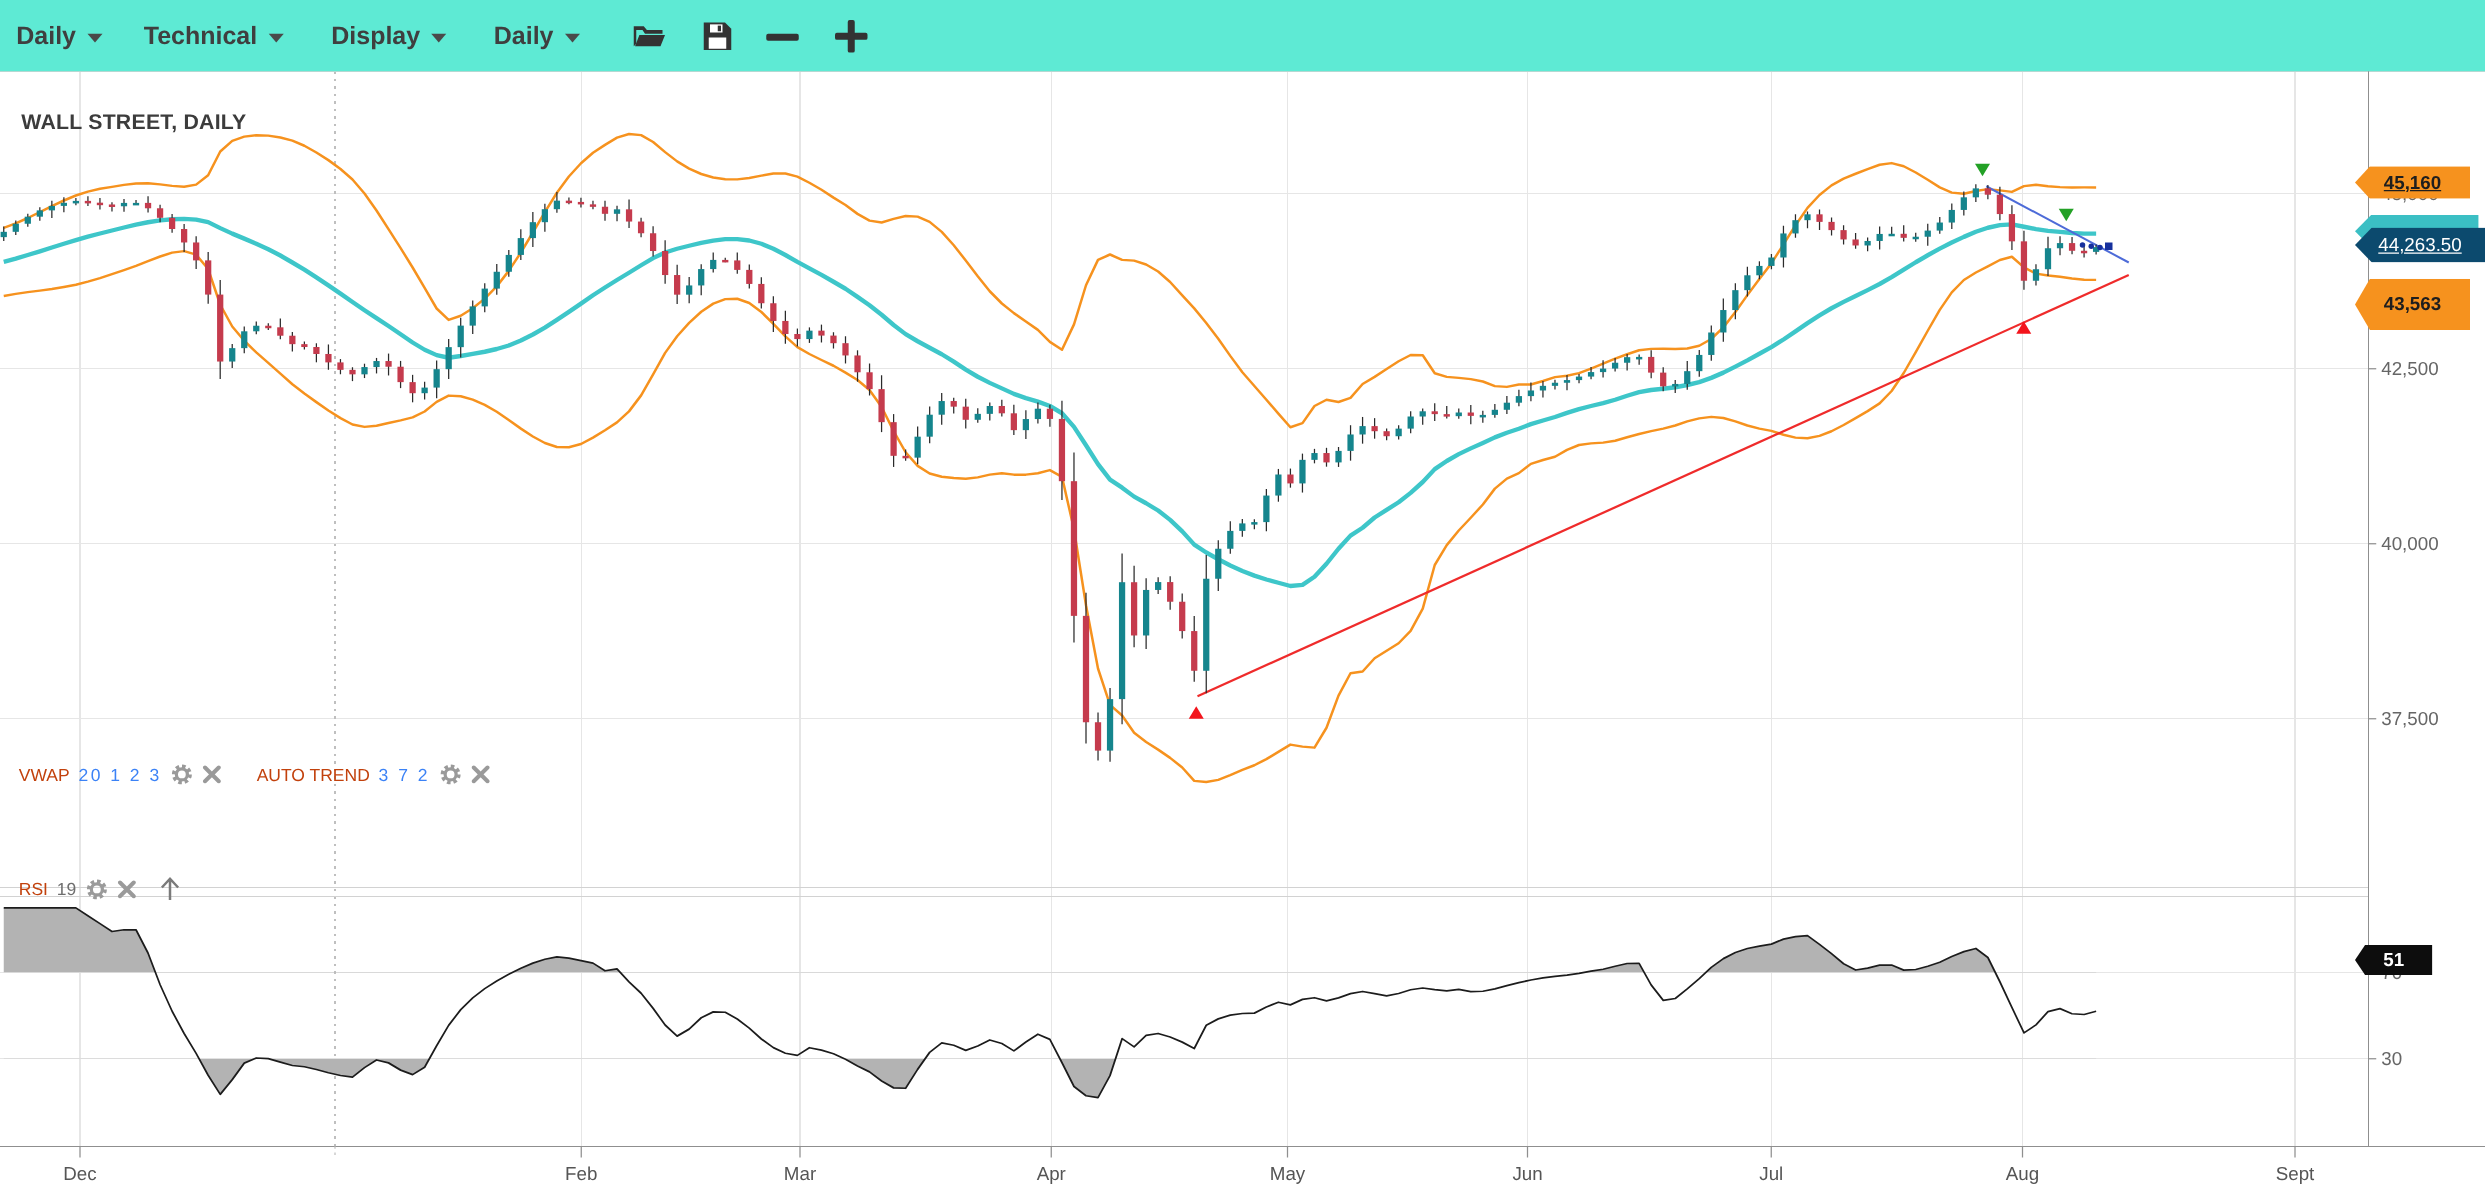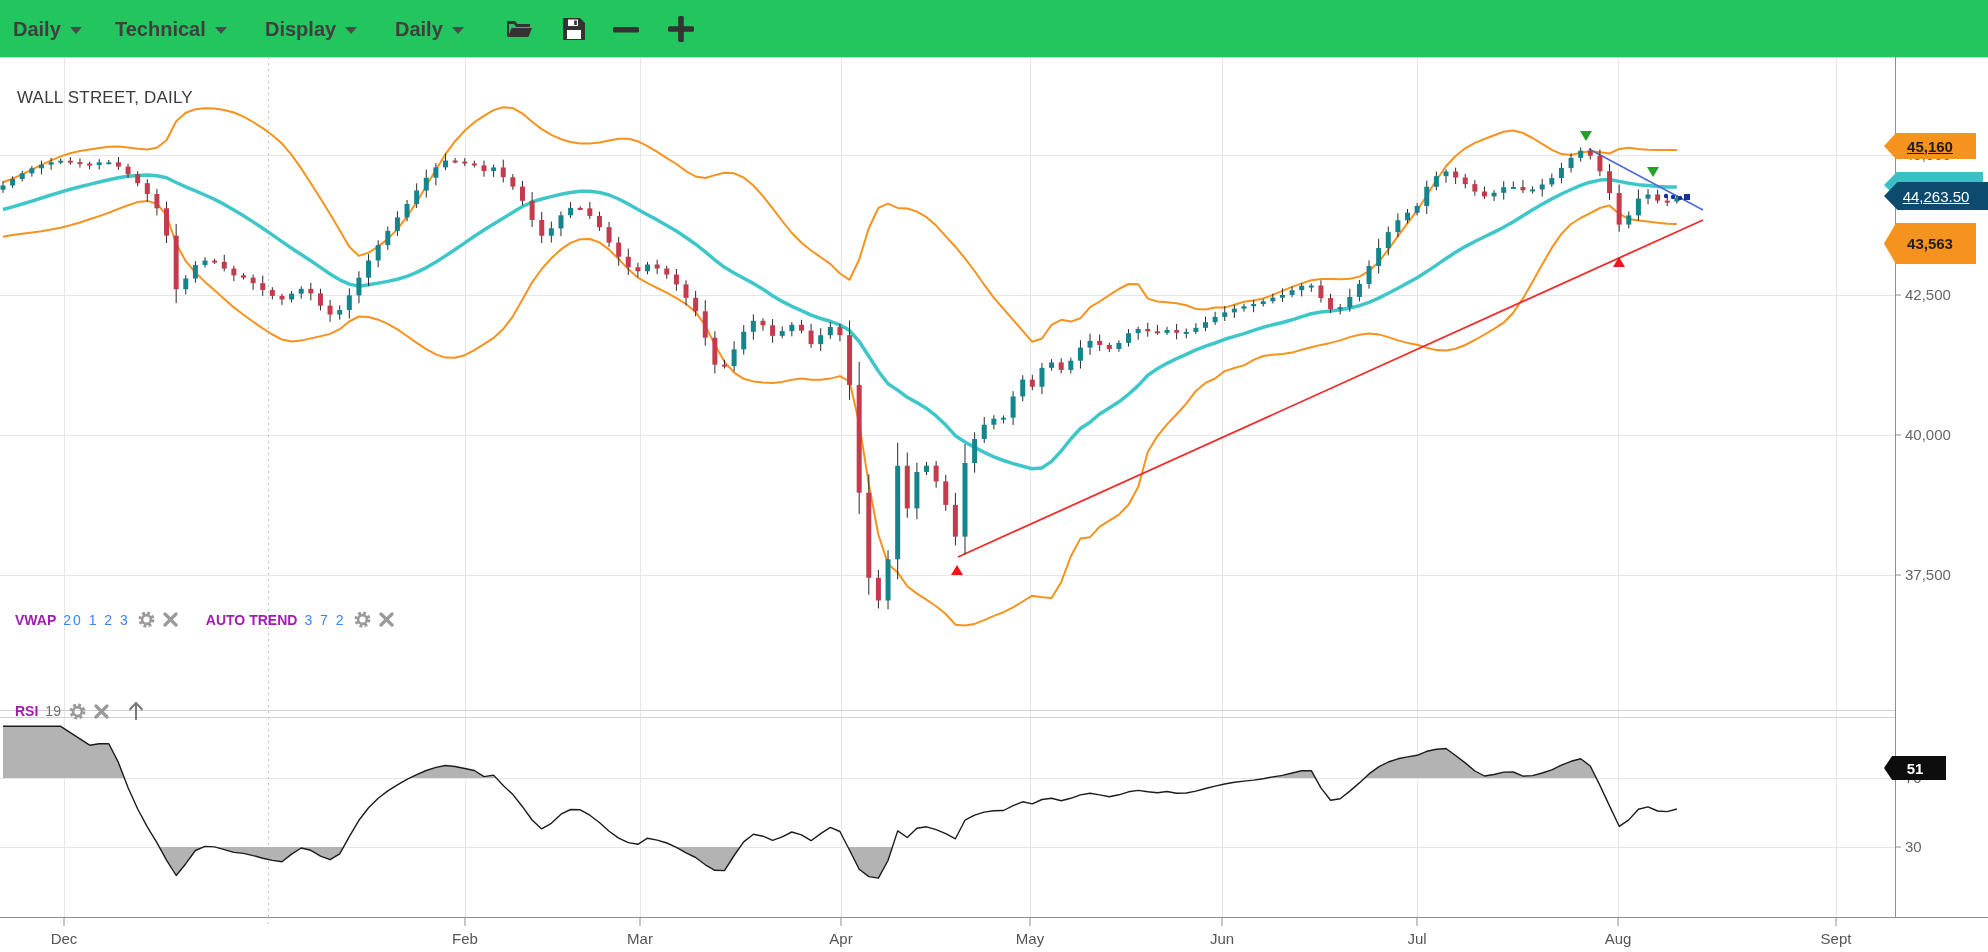--- a/index.html
+++ b/index.html
@@ -1,31 +1,31 @@
 <!DOCTYPE html>
 <html><head>
 <meta charset="utf-8">
 <style>
   html,body{margin:0;padding:0;background:#fff;}
   .stage{position:relative;width:1988px;height:952px;background:#ffffff;overflow:hidden;
          font-family:"Liberation Sans",sans-serif;}
   
-  .toolbar{position:absolute;left:0;top:0;width:1988px;height:57px;background:#22c55e;z-index:20;}
+  .toolbar{position:absolute;left:0;top:0;width:1988px;height:57px;background:#5eead4;z-index:20;}
   .tb-btn{position:absolute;top:10px;height:38px;display:flex;align-items:center;background:none;
           border:none;cursor:pointer;padding:0;font-family:"Liberation Sans",sans-serif;
           font-size:20px;font-weight:700;color:#3f3f3f;}
   .caret{display:inline-block;width:0;height:0;border-left:6px solid transparent;
          border-right:6px solid transparent;border-top:7px solid #4a4a4a;margin-left:9px;margin-top:3px;}
   .tb-icon{position:absolute;top:10px;height:38px;display:flex;align-items:center;background:none;
            border:none;cursor:pointer;padding:0;}
   
-  .chart-title{position:absolute;left:17px;top:88px;font-size:17px;font-weight:400;color:#3c3c3c;
+  .chart-title{position:absolute;left:17px;top:88px;font-size:17px;font-weight:700;color:#3c3c3c;
                letter-spacing:.2px;z-index:6;}
   .ind-row{position:absolute;display:flex;align-items:center;gap:7px;z-index:6;font-size:14px;color:#6e6e6e;}
-  .ind-name{font-weight:700;color:#a21caf;}
+  .ind-name{font-weight:400;color:#c2410c;}
   .ind-params{color:#3b82f6;letter-spacing:2px;}
   .ind-gap{width:14px;}
   .mini-ic{display:inline-flex;align-items:center;justify-content:center;cursor:pointer;}
   
   .badge{position:absolute;display:flex;align-items:center;justify-content:center;
          font-size:15px;font-weight:700;z-index:8;
          clip-path:polygon(0 50%,13% 0,100% 0,100% 100%,13% 100%);}
   .badge.orange{background:#f6921e;color:#1e1e1e;}
   .badge.teal{background:#3bbfc4;color:#fff;z-index:7;}
   .badge.purple{background:#0c4a6e;color:#fff;z-index:9;font-weight:400;text-decoration:underline;}

